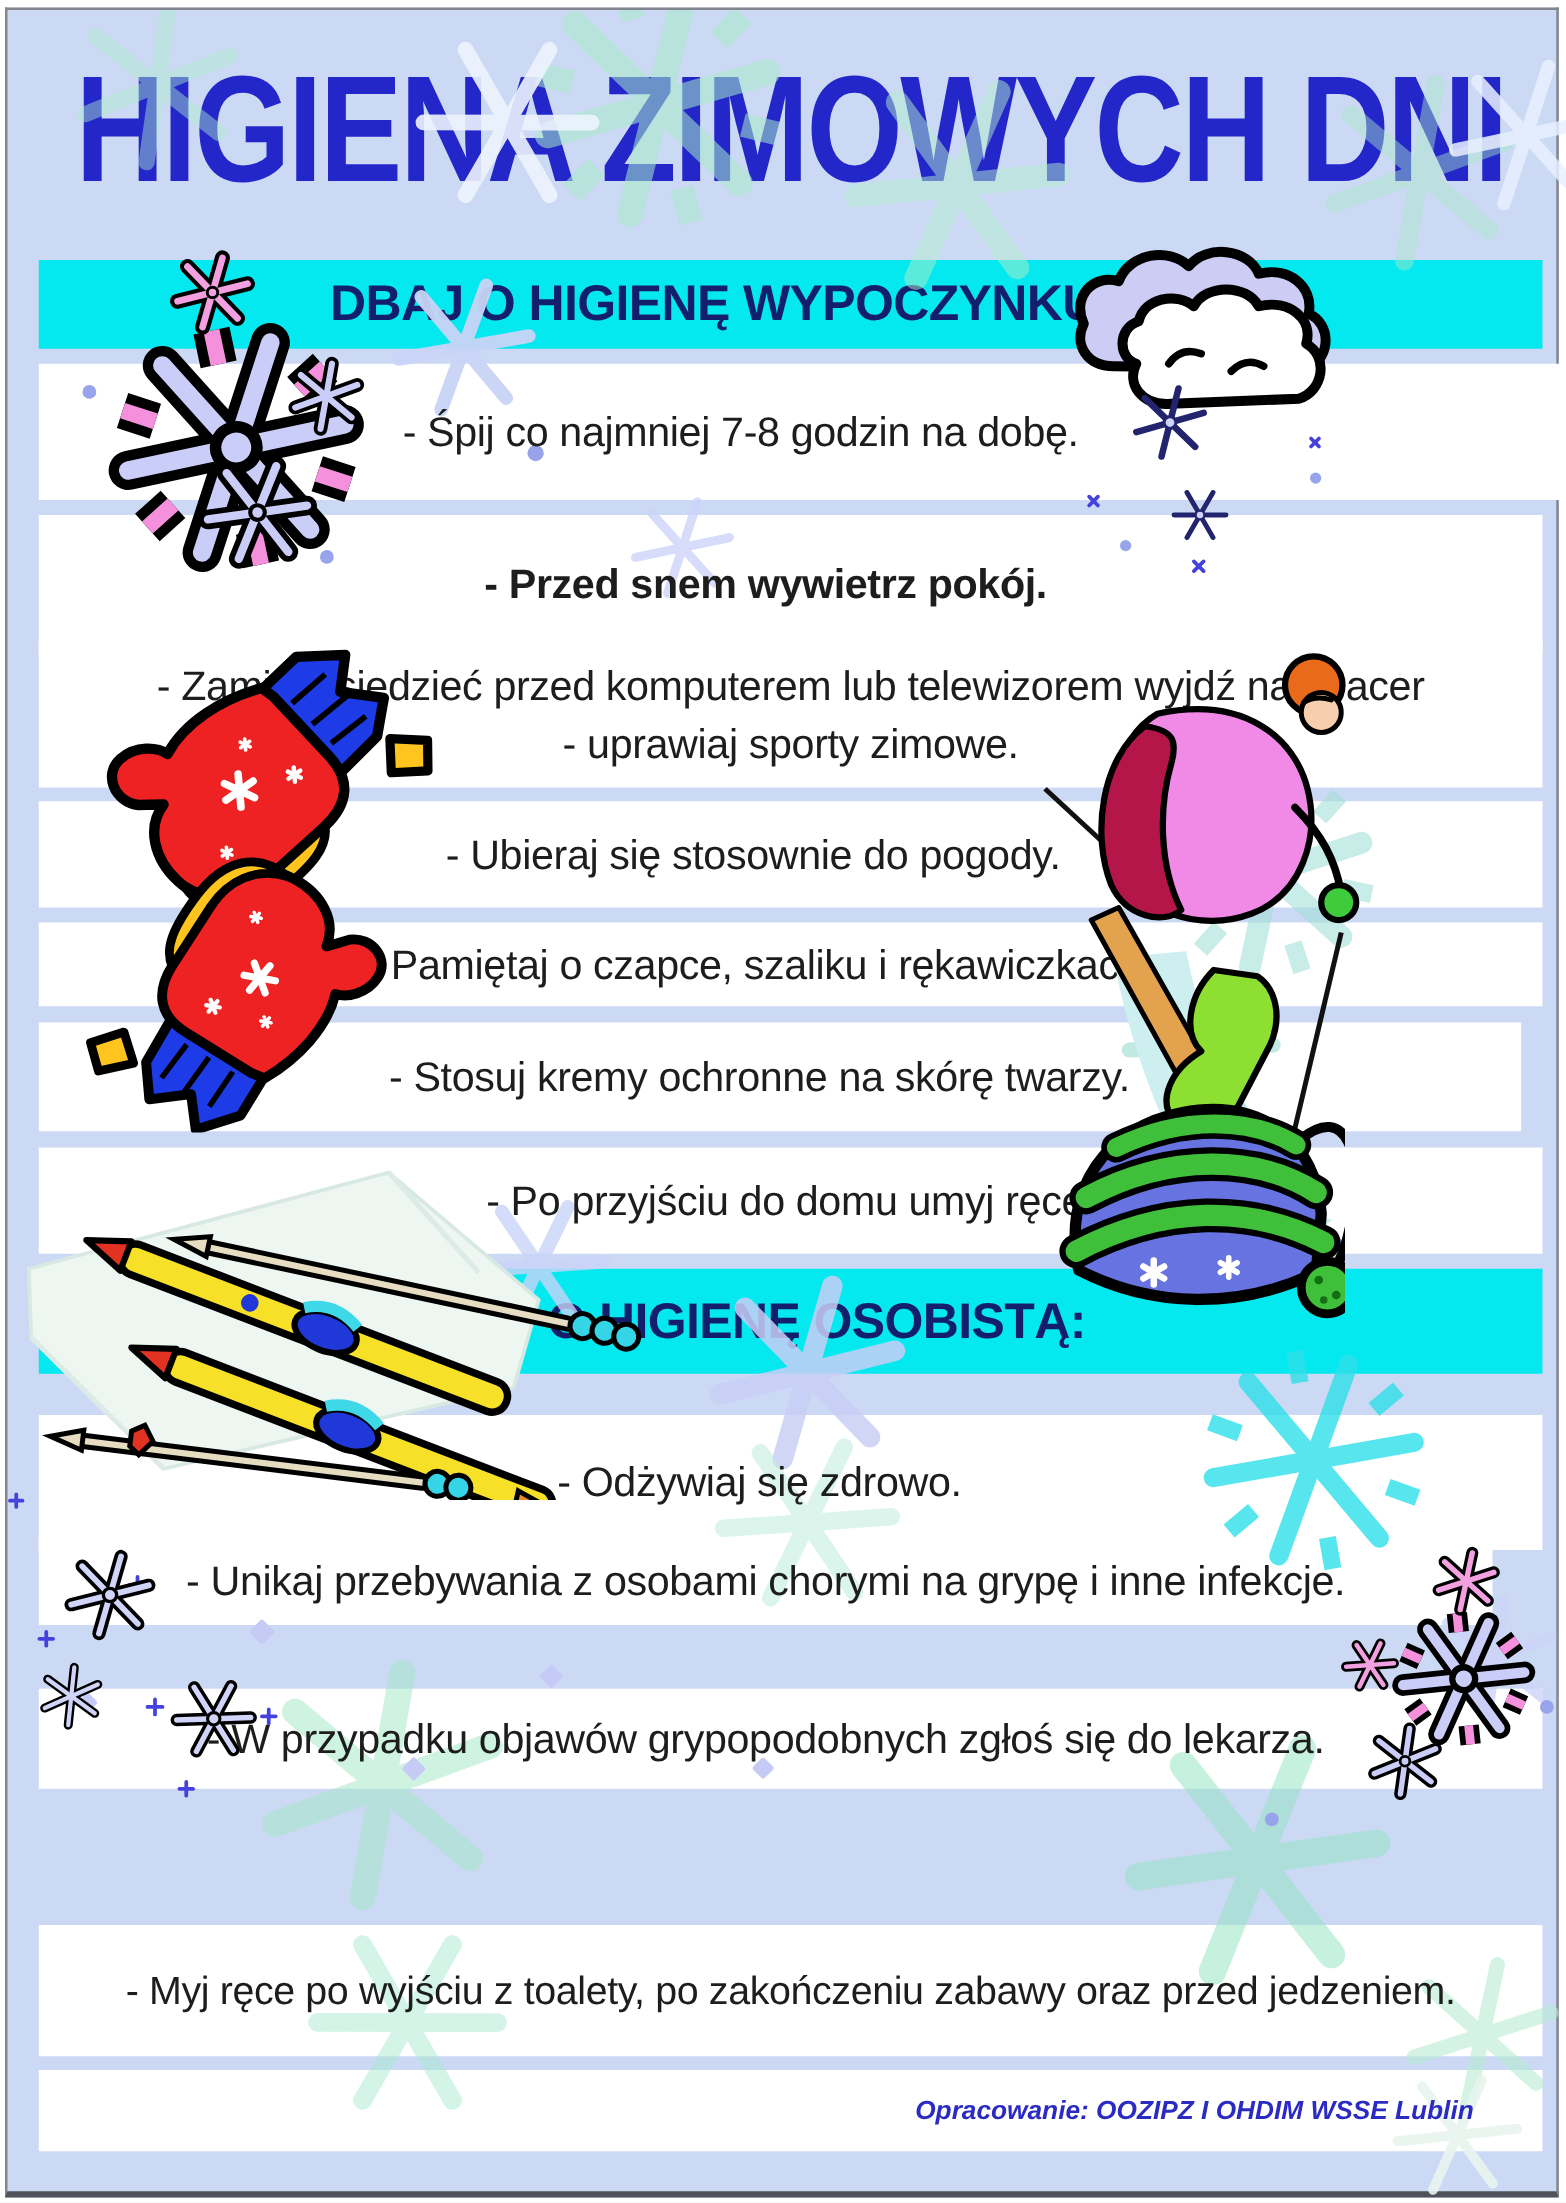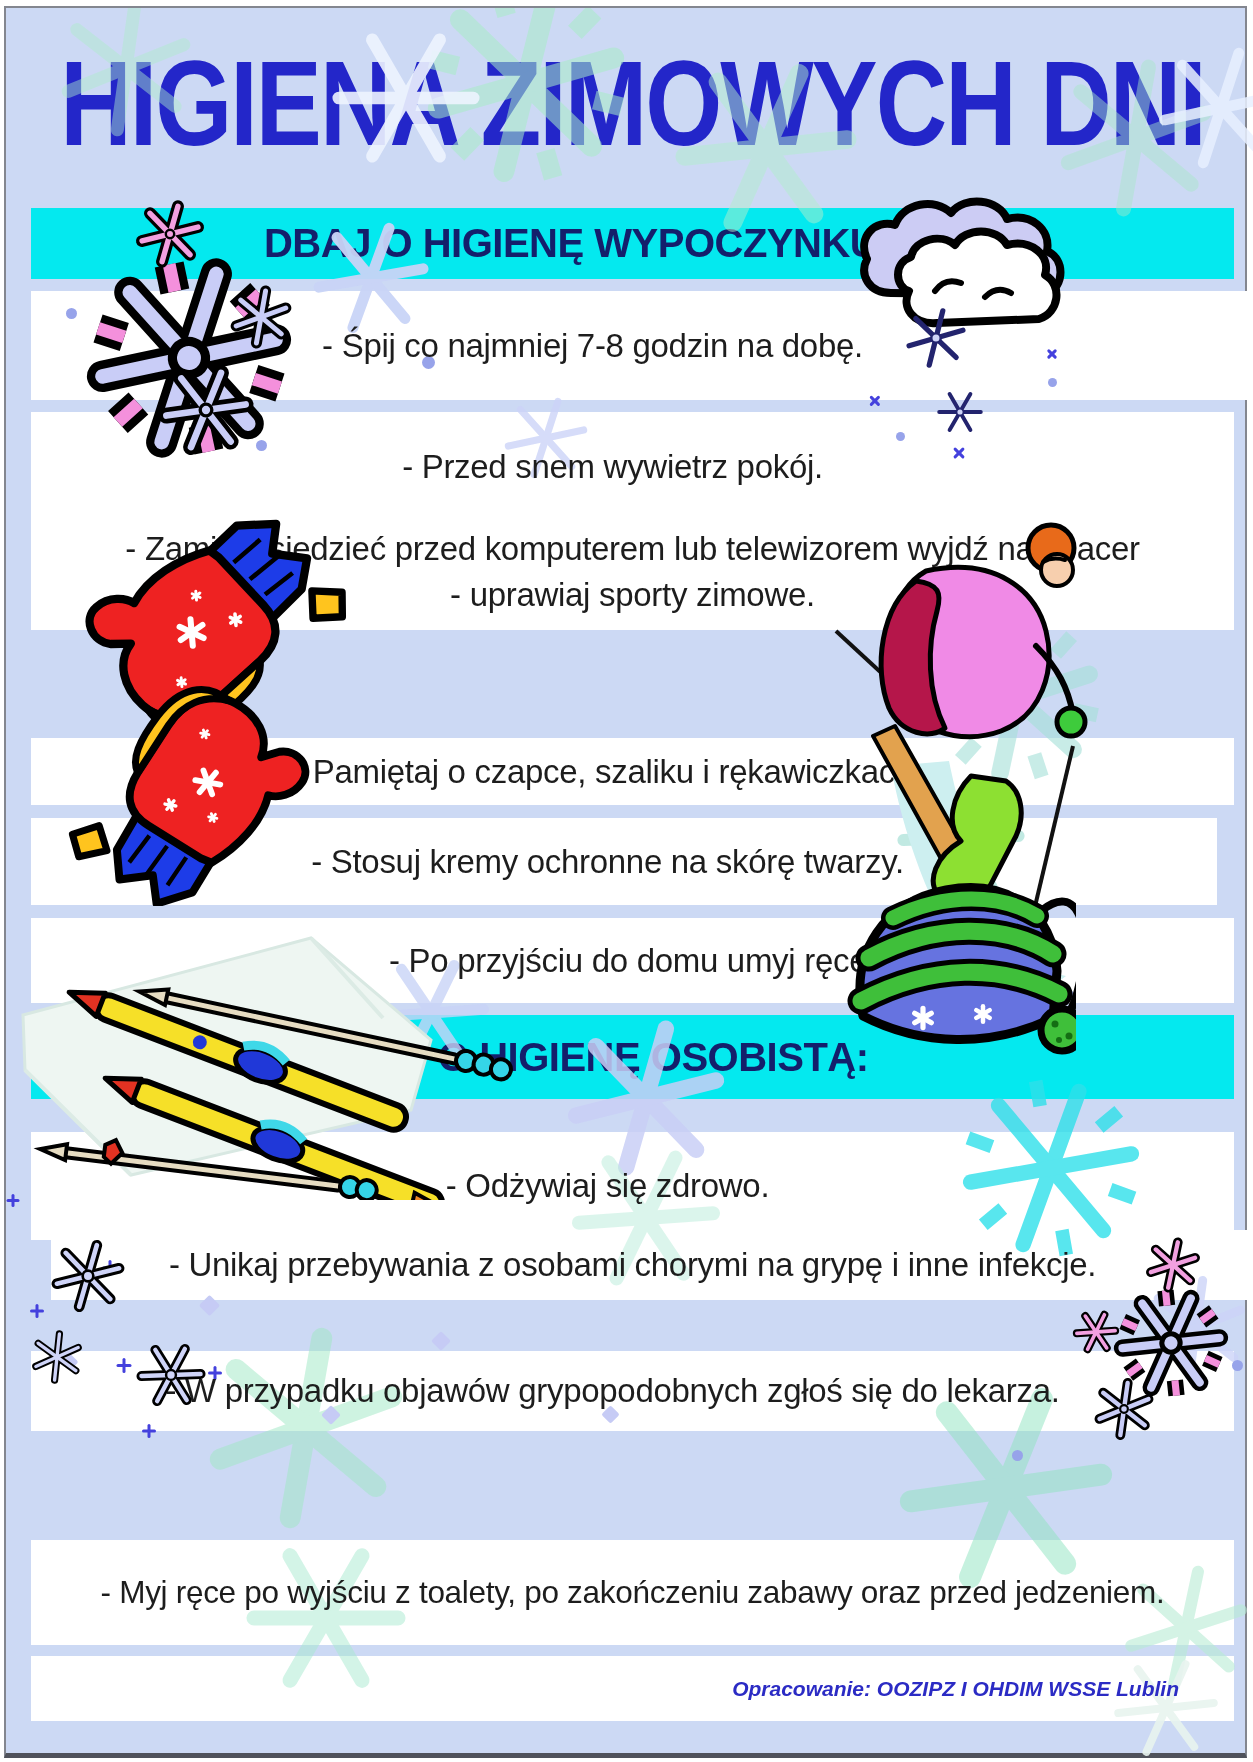--- a/index.html
+++ b/index.html
@@ -22,28 +22,28 @@
              position:relative;z-index:6;}
   #band1 .band-text{transform:translateX(-55px);}
   #band2 .band-text{transform:translateX(-38px);}
 
   
   .stripe{position:absolute;left:25px;width:1203px;background:var(--stripe_bg,#ffffff);
           display:flex;flex-direction:column;justify-content:center;align-items:center;}
   .line{color:var(--body_color,#1d1d1d);font-size:33px;letter-spacing:-0.3px;line-height:1.38;
         text-align:center;white-space:pre-wrap;position:relative;z-index:6;}
   #r1{top:283px;height:109px;padding-right:110px;width:1093px;padding-left:15px;}
-  #r2{top:404px;height:110px;padding-right:40px;width:1163px;}
+  #r2{top:404px;height:110px;padding-right:40px;width:1163px;font-weight:bold;}
   #r3{top:505px;height:117px;}
   #r4{top:633px;height:85px;padding-right:60px;width:1143px;}
   #r5{top:730px;height:67px;padding-right:50px;width:1153px;}
   #r6{top:810px;height:87px;padding-right:33px;width:1153px;}
   #r7{top:910px;height:85px;}
   #r8{top:1124px;height:108px;padding-right:50px;width:1153px;}
-  #r9{top:1222px;height:70px;padding-right:40px;width:1163px;margin-left:20px;}
+  #r9{top:1222px;height:70px;width:1163px;}
   #r10{top:1303px;height:80px;padding-right:40px;width:1163px;margin-top:40px;}
   #r11{top:1395px;height:125px;}
   #r12{top:1532px;height:105px;}
   #r12 .line{font-size:31.5px;}
   #frow{top:1648px;height:65px;align-items:flex-end;padding-right:55px;width:1148px;}
   .footer-text{font-size:21px;font-style:italic;font-weight:bold;color:var(--footer_color,#2b2bc4);
                position:relative;z-index:6;}
 
   
   .art{position:absolute;z-index:7;}
@@ -124,20 +124,23 @@
   <div class="stripe" id="r1">
     <div class="line">- Śpij co najmniej 7-8 godzin na dobę.</div>
   </div>
   <div class="stripe" id="r2">
     <div class="line">- Przed snem wywietrz pokój.</div>
   </div>
   <div class="stripe" id="r3">
     <div class="line">- Zamiast siedzieć przed komputerem lub telewizorem wyjdź na spacer</div>
     <div class="line">- uprawiaj sporty zimowe.</div>
   </div>
+  <div class="stripe" id="r4">
+    <div class="line">- Ubieraj się stosownie do pogody.</div>
+  </div>
   <div class="stripe" id="r5">
     <div class="line">- Pamiętaj o czapce, szaliku i rękawiczkach.</div>
   </div>
   <div class="stripe" id="r6">
     <div class="line">- Stosuj kremy ochronne na skórę twarzy.</div>
   </div>
   <div class="stripe" id="r7">
     <div class="line">- Po przyjściu do domu umyj ręce.</div>
   </div>
 

